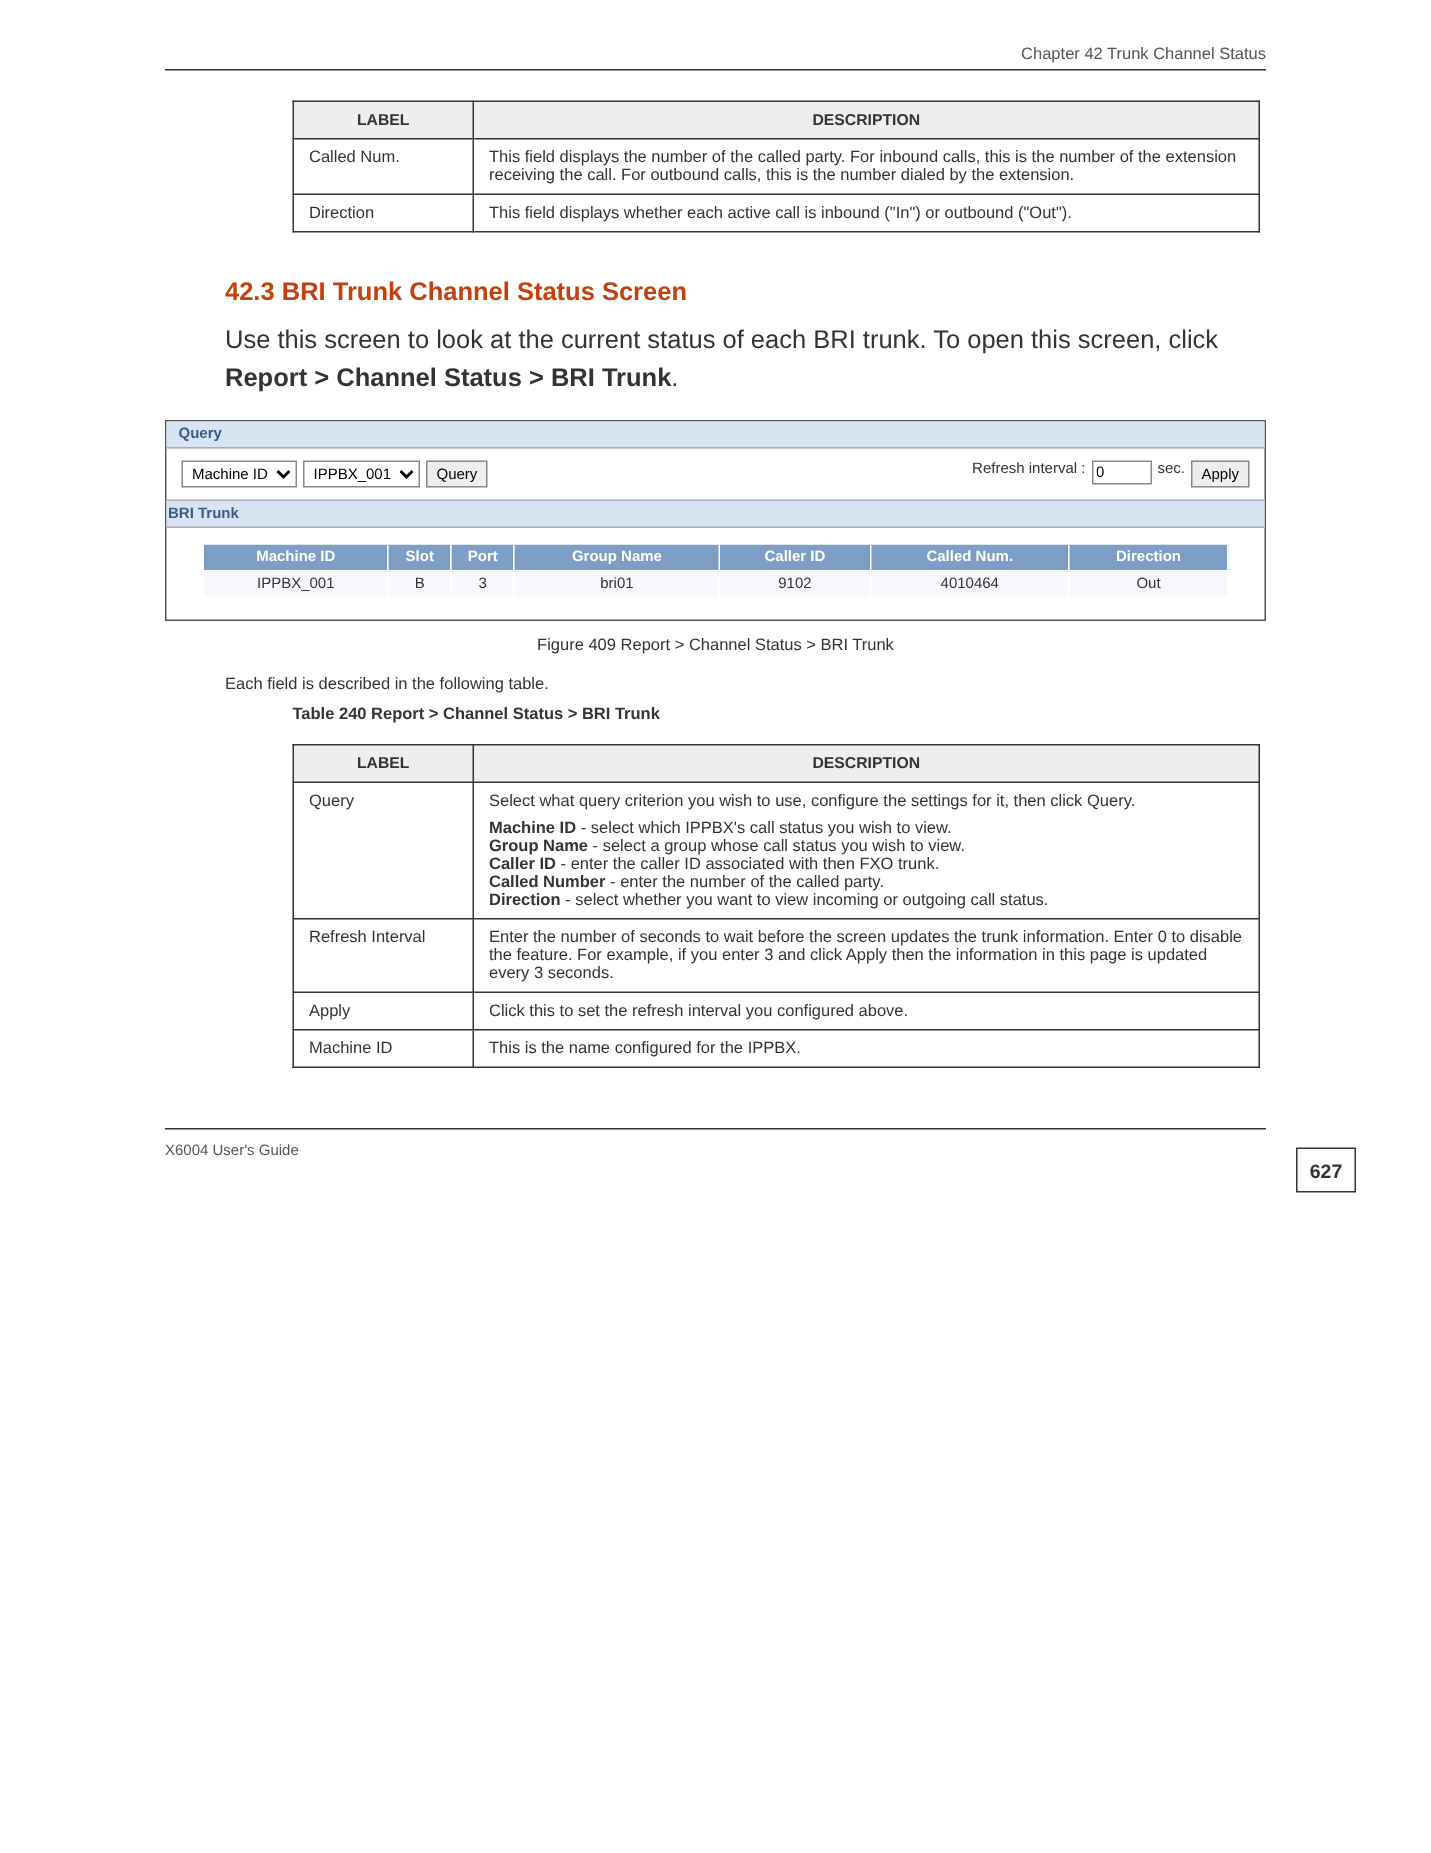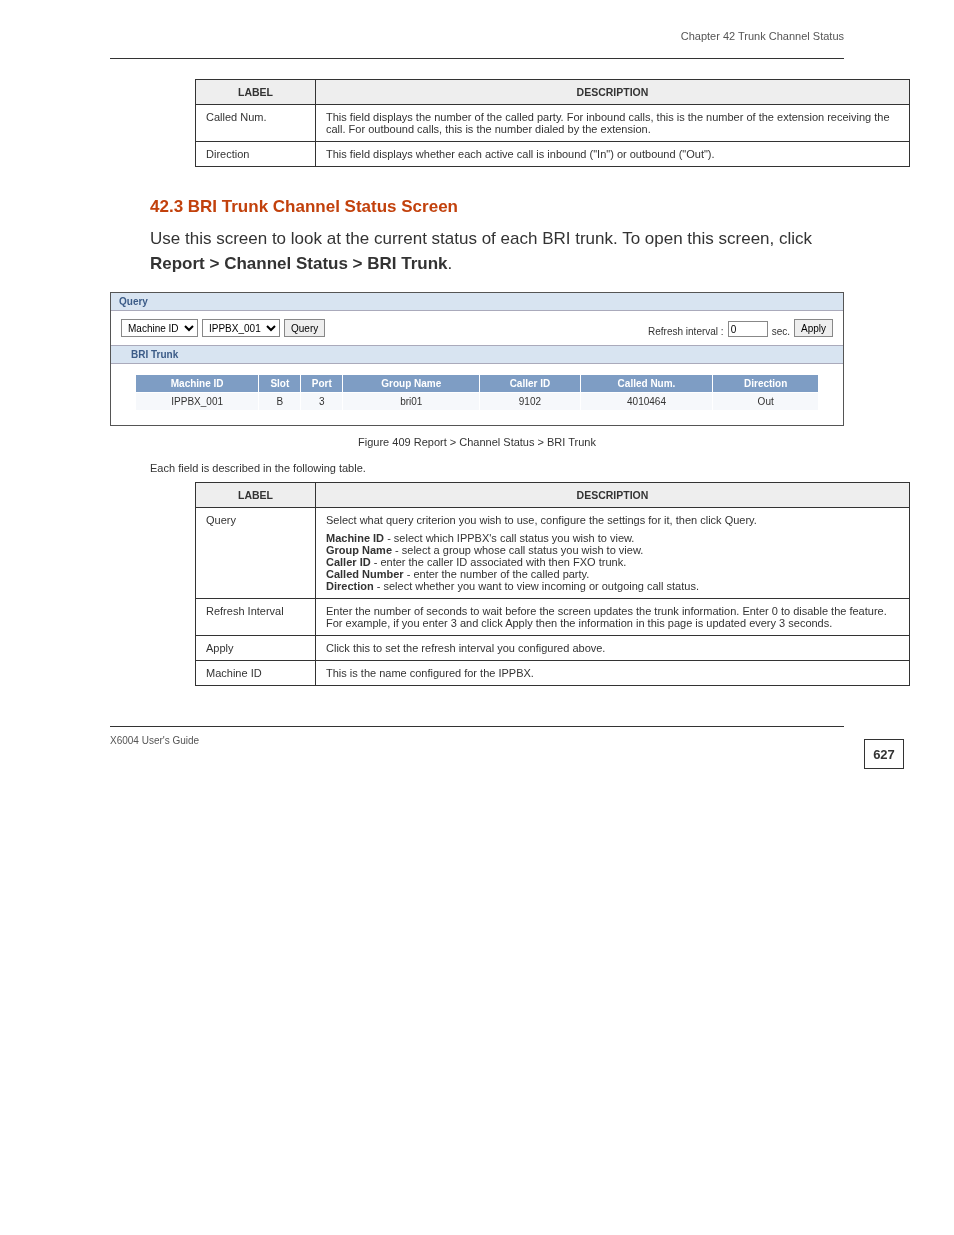--- a/index.html
+++ b/index.html
@@ -11,28 +11,28 @@
     color: #333;
     background: #fff;
     width: 954px;
   }
   .page {
     padding: 30px 110px 30px 110px;
     position: relative;
   }
   .header {
     border-bottom: 1px solid #333;
-    padding-bottom: 16px;
+    padding-bottom: 4px;
     margin-bottom: 20px;
     text-align: right;
     font-size: 11px;
     color: #555;
   }
   .label-table {
-    width: 715px;
+    width: 645px;
     margin-left: 85px;
     border-collapse: collapse;
     border: 1px solid #333;
     margin-bottom: 22px;
   }
   .label-table td, .label-table th {
     border: 1px solid #333;
     padding: 6px 10px;
     vertical-align: top;
     font-size: 11px;
@@ -75,21 +75,21 @@
     border-bottom: 1px solid #aab;
   }
   .sb-query-row {
     padding: 8px 10px;
     font-size: 10px;
     display: flex;
     align-items: center;
     justify-content: space-between;
   }
   .sb-query-left { display: flex; align-items: center; gap: 4px; }
-  .sb-query-right { display: flex; align-items: flex-end; gap: 4px; }
+  .sb-query-right { display: flex; align-items: flex-start; gap: 4px; }
   .sb-select {
     border: 1px solid #888;
     background: #fff;
     font-size: 10px;
     padding: 1px 2px;
     height: 18px;
   }
   .sb-button {
     border: 1px solid #888;
     background: #eee;
@@ -103,21 +103,21 @@
     width: 40px;
     height: 16px;
     font-size: 10px;
     padding: 0 2px;
   }
   .sb-trunk-header {
     background: #d8e4f1;
     color: #3b5b87;
     font-weight: bold;
     font-size: 10px;
-    padding: 3px 20px;
+    padding: 3px 1px;
     border-top: 1px solid #aab;
     border-bottom: 1px solid #aab;
   }
   .sb-table-wrap {
     padding: 10px 24px 14px 24px;
   }
   .sb-table {
     width: 100%;
     border-collapse: collapse;
     font-size: 10px;
@@ -253,20 +253,21 @@
           </tr>
         </tbody>
       </table>
     </div>
   </div>
 
   <div class="figure-caption">Figure 409   Report &gt; Channel Status &gt; BRI Trunk</div>
 
   <p class="desc-intro">Each field is described in the following table.</p>
 
+  <div class="figure-caption" style="text-align:left;margin-left:85px;font-weight:bold;">Table 240   Report &gt; Channel Status &gt; BRI Trunk</div>
 
   <table class="label-table">
     <thead>
       <tr>
         <th class="label-col">LABEL</th>
         <th>DESCRIPTION</th>
       </tr>
     </thead>
     <tbody>
       <tr>

